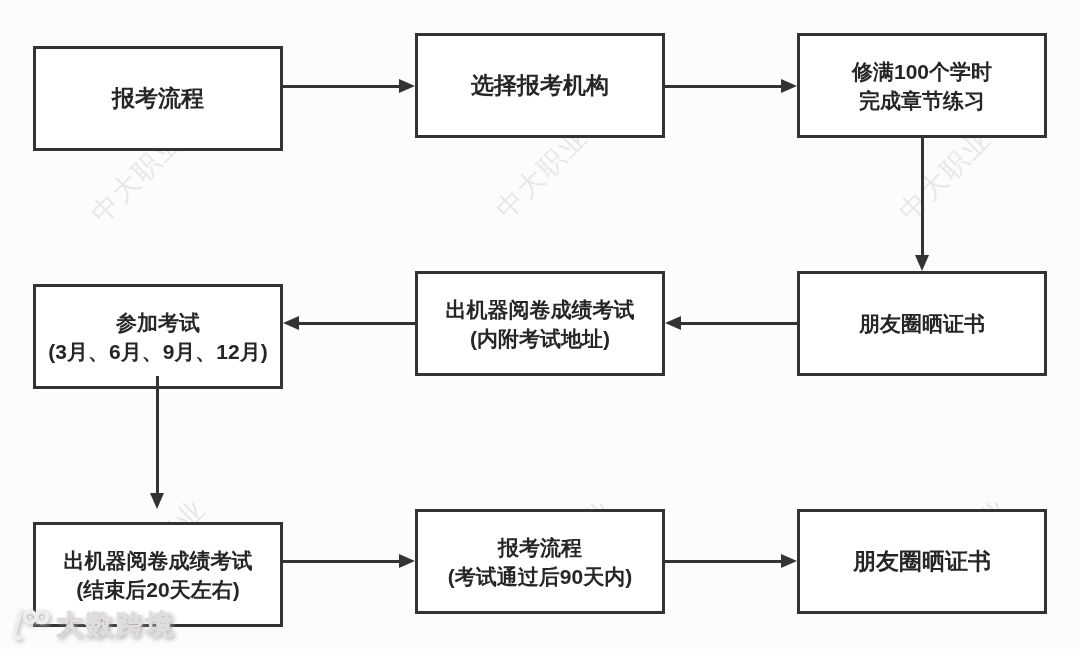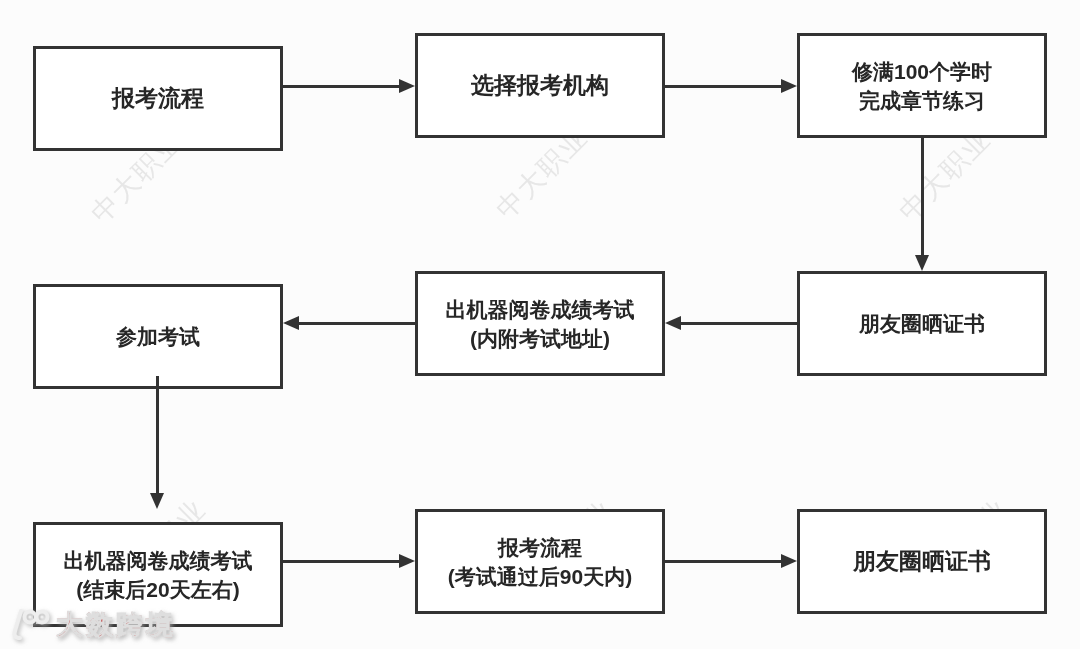--- a/index.html
+++ b/index.html
@@ -70,20 +70,21 @@
   <div class="node single c2 r1">
     <div class="nline">选择报考机构</div>
   </div>
   <div class="node c3 r1">
     <div class="nline">修满100个学时</div>
     <div class="nline">完成章节练习</div>
   </div>
 
   <div class="node c1 r2">
     <div class="nline">参加考试</div>
+    <div class="nline">(3月、6月、9月、12月)</div>
   </div>
   <div class="node c2 r2">
     <div class="nline">出机器阅卷成绩考试</div>
     <div class="nline">(内附考试地址)</div>
   </div>
   <div class="node c3 r2">
     <div class="nline">朋友圈晒证书</div>
   </div>
 
   <div class="node c1 r3">

